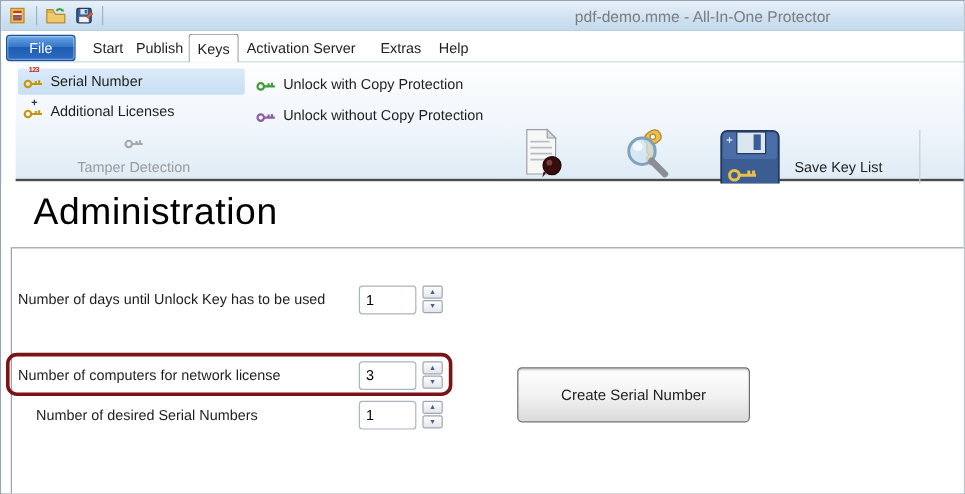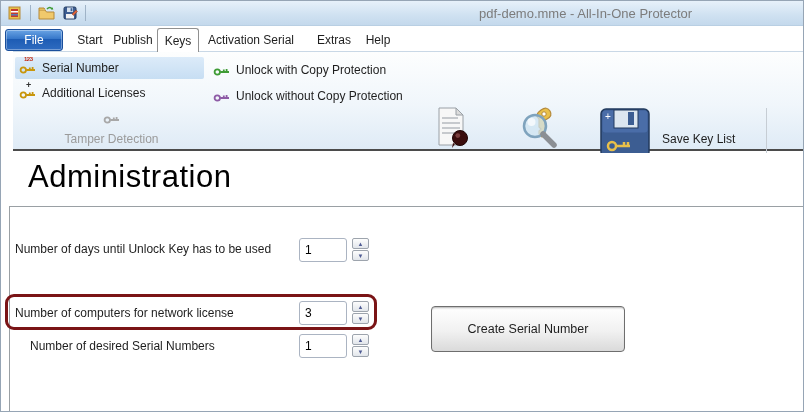--- a/index.html
+++ b/index.html
@@ -137,21 +137,21 @@
       <span class="qat-sep"></span>
     </div>
     <span class="title-text">pdf-demo.mme  - All-In-One Protector</span>
   </div>
 
   <div class="tabbar">
     <div class="tab tab-file">File</div>
     <div class="tab tab-start">Start</div>
     <div class="tab tab-publish">Publish</div>
     <div class="tab tab-keys">Keys</div>
-    <div class="tab tab-actsrv">Activation Serial</div>
+    <div class="tab tab-actsrv">Activation Server</div>
     <div class="tab tab-extras">Extras</div>
     <div class="tab tab-help">Help</div>
   </div>
 
   <div class="ribbon">
 
     <div class="nav-item selected" style="top:5px;">
       <span class="keyicon-wrap">
         <svg width="17" height="16" viewBox="0 0 17 16">
           <circle cx="4.3" cy="10" r="2.7" fill="none" stroke="#c8960c" stroke-width="1.8"></circle>

